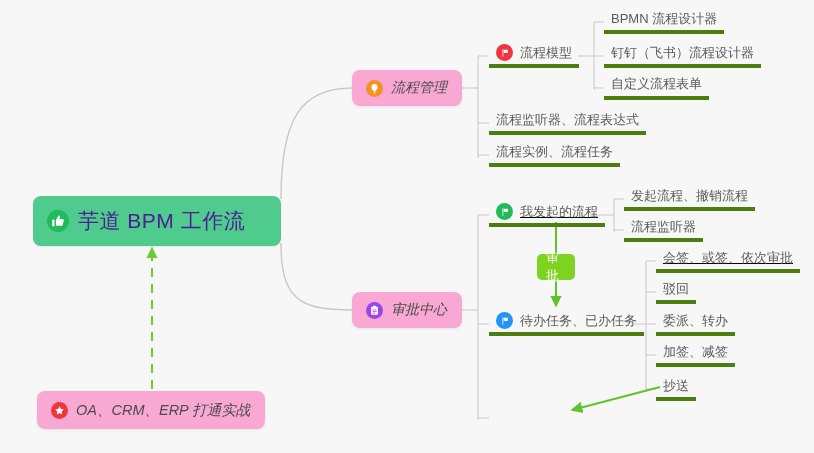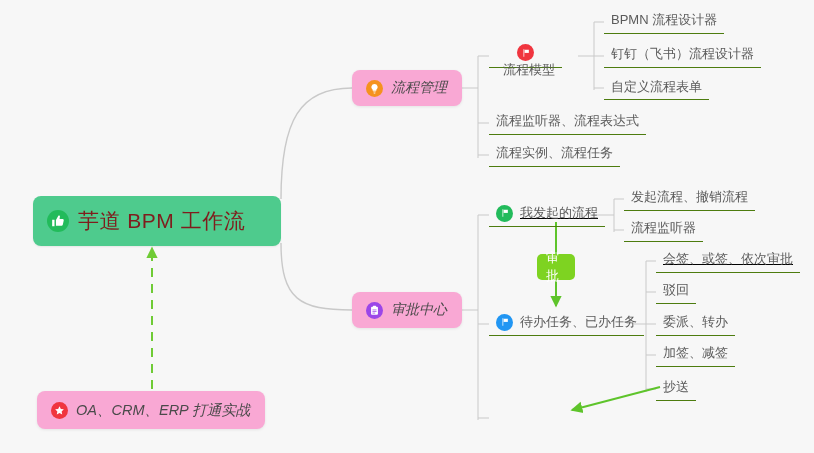--- a/index.html
+++ b/index.html
@@ -37,21 +37,21 @@
     height: 50px;
     background: #4ecb8d;
     border-radius: 8px;
     display: flex;
     align-items: center;
     padding-left: 14px;
     box-sizing: border-box;
     box-shadow: 0 1px 2px rgba(0,0,0,0.07);
   }
   .root-label {
-    color: #7f1d1d;
+    color: #4c1d95;
     font-size: 21px;
     letter-spacing: 0.5px;
     margin-left: 9px;
     white-space: nowrap;
   }
 
   
   .card-node {
     position: absolute;
     background: #f9a8d4;
@@ -74,21 +74,21 @@
   #node-integration { left: 37px; top: 391px; width: 228px; height: 38px; }
   #node-integration .card-label { font-size: 14.5px; }
 
   
   .leaf-node {
     position: absolute;
     display: flex;
     align-items: center;
     padding: 0 7px 3px 7px;
     box-sizing: border-box;
-    border-bottom: 1px solid #4d7c0f;
+    border-bottom: 4px solid #4d7c0f;
     height: 24px;
     white-space: nowrap;
   }
   .leaf-label {
     font-size: 13px;
     color: #5b5b5b;
     white-space: nowrap;
   }
   .leaf-node .icon + .leaf-label { margin-left: 7px; }
 
@@ -196,21 +196,21 @@
     <span class="icon ic-orange">
       <svg width="11" height="11" viewBox="0 0 24 24" fill="#ffffff">
         <path d="M12 2a7 7 0 0 0-4 12.7V17h8v-2.3A7 7 0 0 0 12 2z"></path>
         <rect x="9" y="18.3" width="6" height="1.9" rx="0.9"></rect>
         <rect x="10" y="21" width="4" height="1.7" rx="0.8"></rect>
       </svg>
     </span>
     <span class="card-label">流程管理</span>
   </div>
 
-  <div class="leaf-node" style="left:489px; top:44px;flex-direction:column;">
+  <div class="leaf-node" style="left:489px; top:44px;">
     <span class="icon ic-red">
       <svg width="10" height="10" viewBox="0 0 24 24" fill="#ffffff">
         <path d="M6 3h1.8v18H6z"></path>
         <path d="M8.6 4.2h10.2v7.6H8.6z"></path>
       </svg>
     </span>
     <span class="leaf-label">流程模型</span>
   </div>
 
   <div class="leaf-node" style="left:604px; top:10px;">

